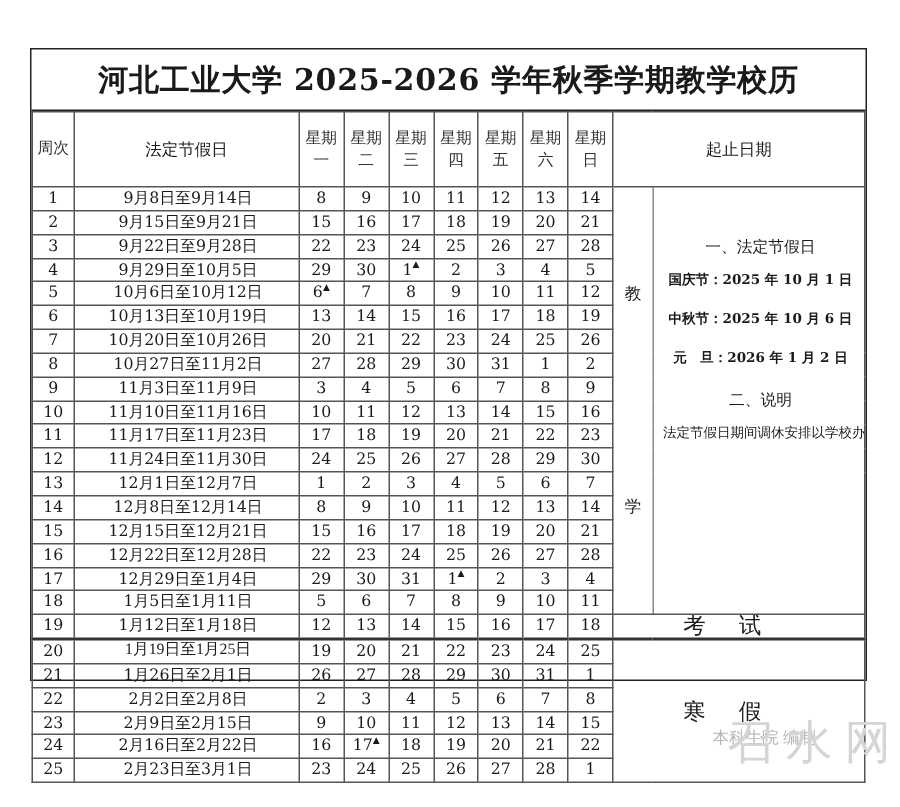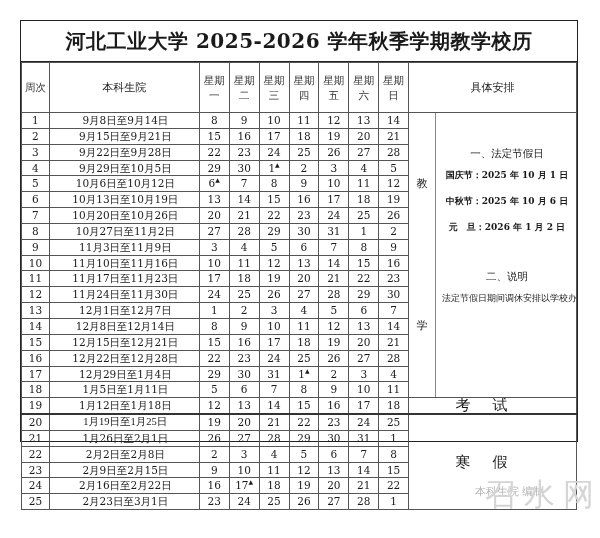--- a/index.html
+++ b/index.html
@@ -1,18 +1,18 @@
 <!DOCTYPE html>
 <html><head>
 <meta charset="utf-8">
 <style>
   html, body { margin:0; padding:0; background:#ffffff; }
   body { width:600px; height:538px; position:relative; overflow:hidden;
          font-family:"DejaVu Serif","Liberation Serif",serif; color:#1a1a1a; }
-  .sheet { position:absolute; left:20px; top:20px; width:558px; height:422px;
+  .sheet { position:absolute; left:20px; top:32px; width:558px; height:422px;
            border:1.5px solid #222; box-sizing:border-box; }
   .title { position:absolute; left:0; top:0; width:100%; height:41px;
            border-bottom:1.5px solid #222; box-sizing:border-box;
            display:flex; align-items:center; justify-content:center;
            font-size:20px; font-weight:bold; letter-spacing:0.5px; }
   table.cal { position:absolute; left:0; top:41px; border-collapse:collapse;
               table-layout:fixed; font-size:10.5px; }
   table.cal td, table.cal th { border:1px solid #555; padding:0; text-align:center;
               overflow:hidden; white-space:nowrap; font-weight:normal; }
   table.cal th { height:49px; font-size:11px; line-height:14px; vertical-align:middle; }
@@ -51,29 +51,29 @@
         <col style="width:30px">
       <col style="width:30px">
         <col style="width:30px">
         <col style="width:30px">
       <col style="width:27px">
         <col style="width:141px">
     </colgroup>
     <thead>
       <tr>
         <th class="wd">周次</th>
-        <th>本科生院</th>
+        <th>法定节假日</th>
         <th class="wd">星期一</th>
         <th class="wd">星期二</th>
         <th class="wd">星期三</th>
         <th class="wd">星期四</th>
         <th class="wd">星期五</th>
         <th class="wd">星期六</th>
         <th class="wd">星期日</th>
-        <th colspan="2">具体安排</th>
+        <th colspan="2">起止日期</th>
       </tr>
     </thead>
     <tbody id="cal-body">
         <tr>
           <td>1</td>
           <td>
             <div class="range">
               <span>9月8日</span>
               <span>至</span>
               <span>9月14日</span>
@@ -91,21 +91,21 @@
               <span>教</span>
               <span>学</span>
             </div>
           </td>
           <td class="arr" rowspan="18">
             <div class="arr-content">
               <div class="h">一、法定节假日</div>
               <div class="item">国庆节：2025 年 10 月 1 日</div>
               <div class="item">中秋节：2025 年 10 月 6 日</div>
               <div class="item">元　旦：2026 年 1 月 2 日</div>
-              <div class="h" style="margin-top:37px">二、说明</div>
+              <div class="h" style="margin-top:16px">二、说明</div>
               <div class="note" style="width:118px">法定节假日期间调休安排以学校办公室通知为准。</div>
             </div>
           </td>
         </tr>
         <tr>
           <td>2</td>
           <td>
             <div class="range">
               <span>9月15日</span>
               <span>至</span>

